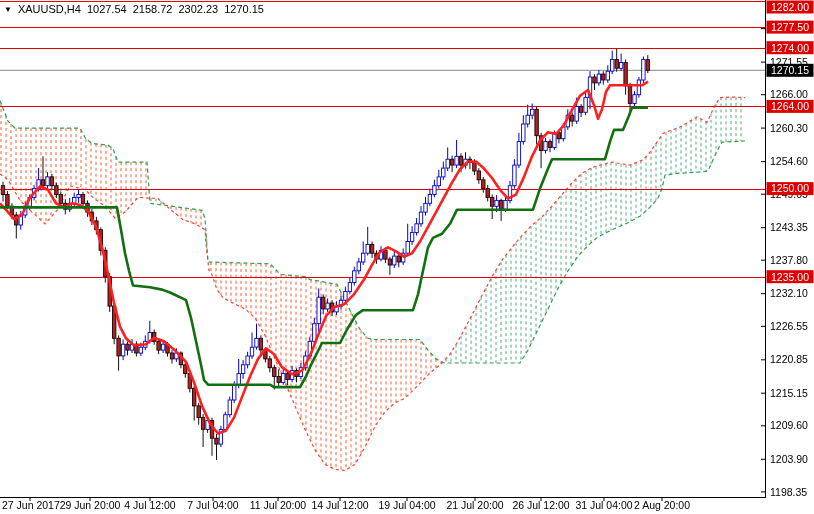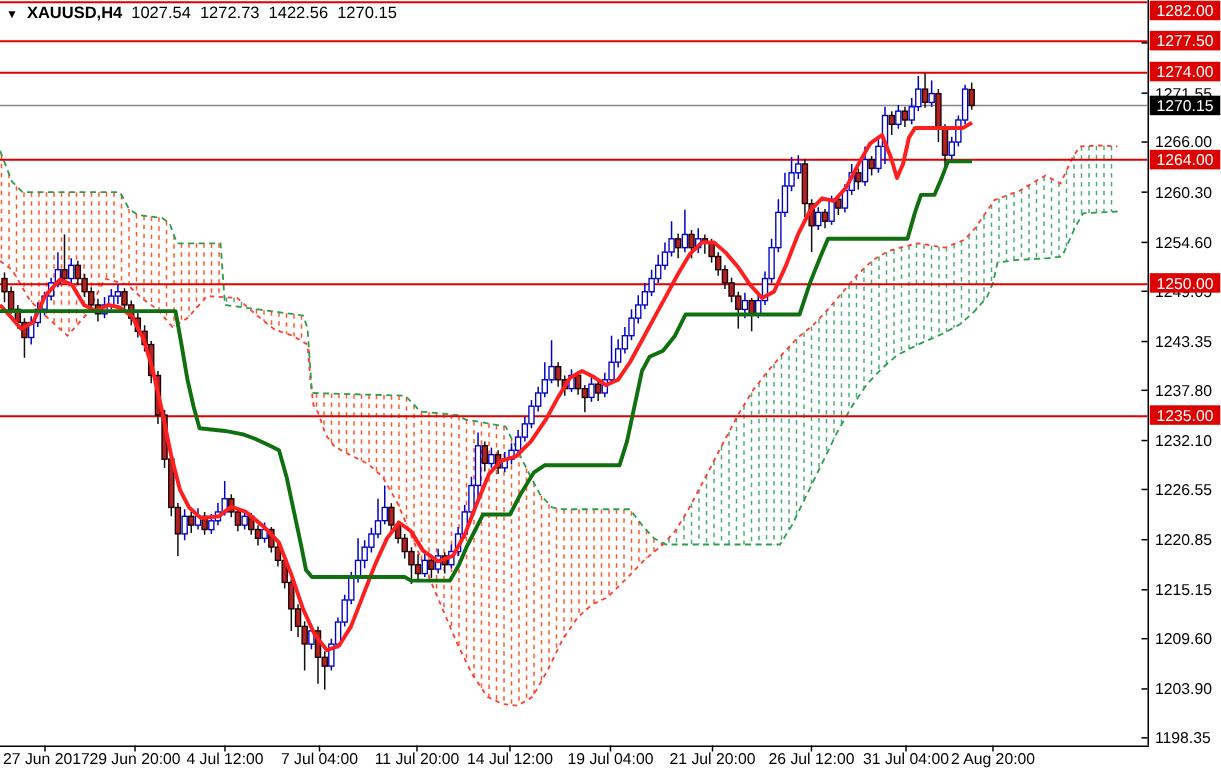--- a/index.html
+++ b/index.html
@@ -2,21 +2,21 @@
 <html><head>
 <meta charset="utf-8">
 <style>
   html,body{margin:0;padding:0;background:#fff;}
   #screen{position:relative;width:814px;height:514px;overflow:hidden;background:#fff;
           font-family:"Liberation Sans",sans-serif;}
   #chart-svg{position:absolute;left:0;top:0;}
   #info-bar{position:absolute;left:4px;top:3px;display:flex;align-items:center;gap:6px;
             font-size:11px;color:#000;z-index:5;white-space:nowrap;}
   #info-bar .arrow{font-size:8px;line-height:11px;color:#000;cursor:pointer;}
-  #info-bar .sym{font-weight:bold;}
+  #info-bar .sym{font-weight:normal;}
   .svgtxt{font-family:"Liberation Sans",sans-serif;}
 </style>
 </head>
 <body>
 
 <div id="screen">
   <svg id="chart-svg" width="814" height="514">
       <defs>
         <clipPath id="plotclip">
           <rect x="0" y="0" width="765" height="497"></rect>
@@ -549,17 +549,17 @@
       <text x="790" y="192.4" font-size="10.5" fill="#ffffff" text-anchor="middle" class="svgtxt">1250.00</text>
       <rect x="766.5" y="270.2" width="47" height="13" fill="#dd0000"></rect>
       <text x="790" y="280.5" font-size="10.5" fill="#ffffff" text-anchor="middle" class="svgtxt">1235.00</text>
       <rect x="766.5" y="63.8" width="47" height="13" fill="#000000"></rect>
       <text x="790" y="74.1" font-size="10.5" fill="#ffffff" text-anchor="middle" class="svgtxt">1270.15</text>
     </svg>
   <div id="info-bar">
     <span class="arrow">▼</span>
     <span class="sym">XAUUSD,H4</span>
     <span>1027.54</span>
-    <span>1272.73</span>
-    <span>1422.56</span>
+    <span>2158.72</span>
+    <span>2302.23</span>
     <span>1270.15</span>
   </div>
 </div>
 
 </body></html>

